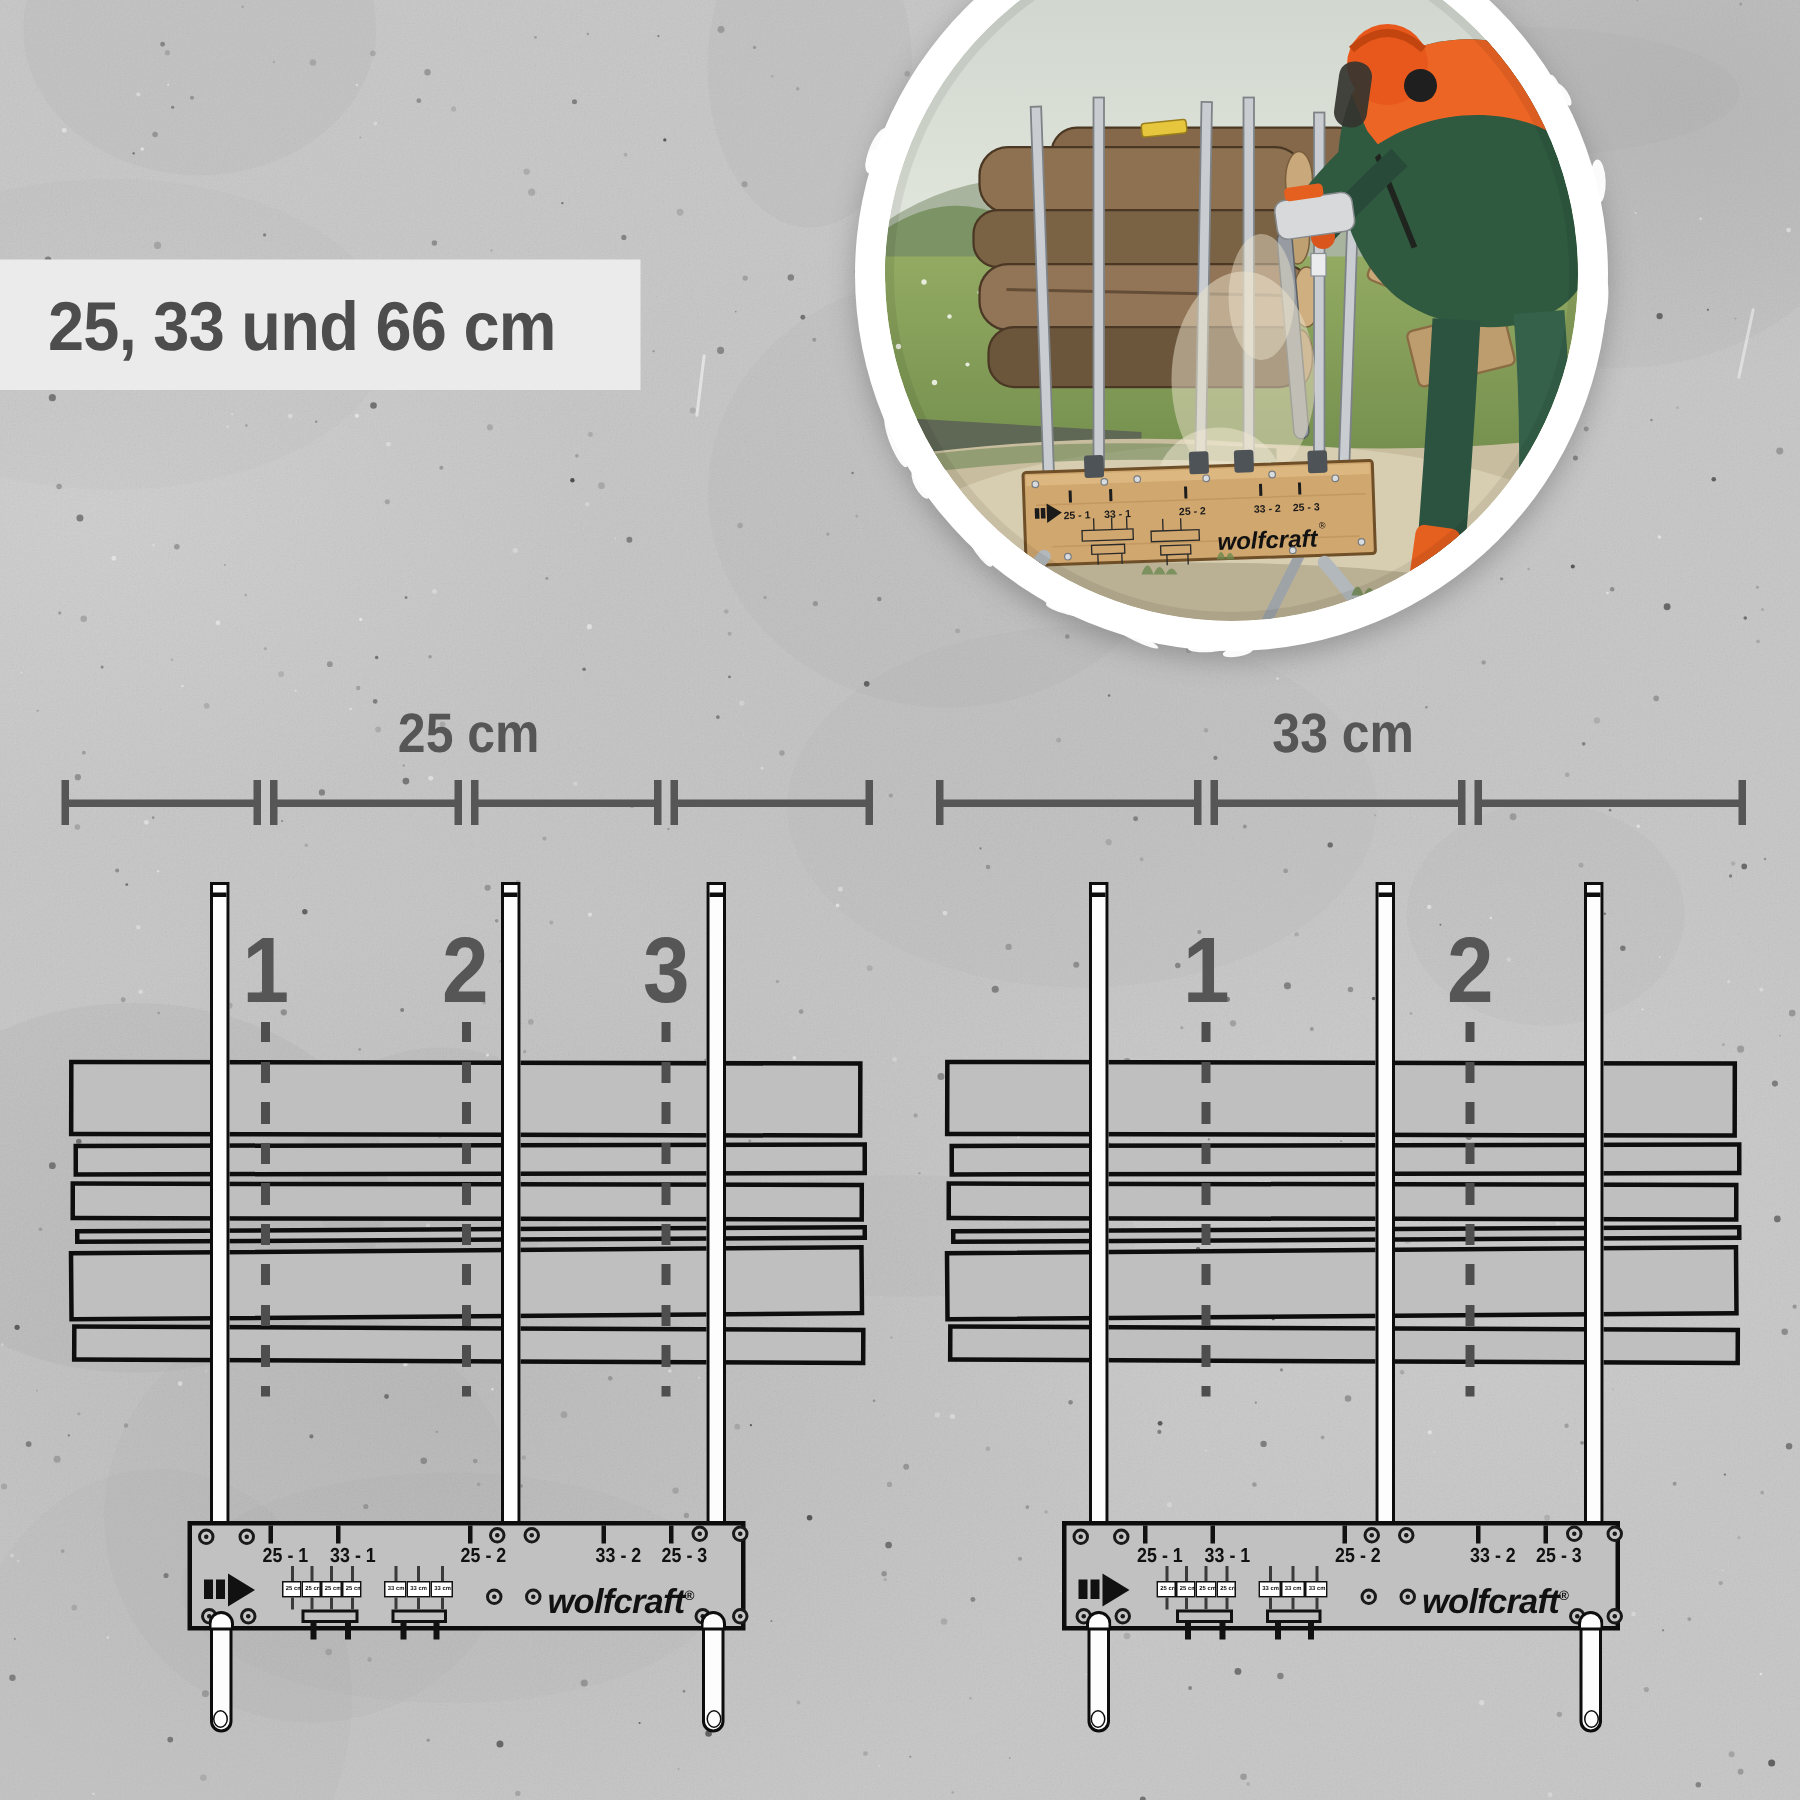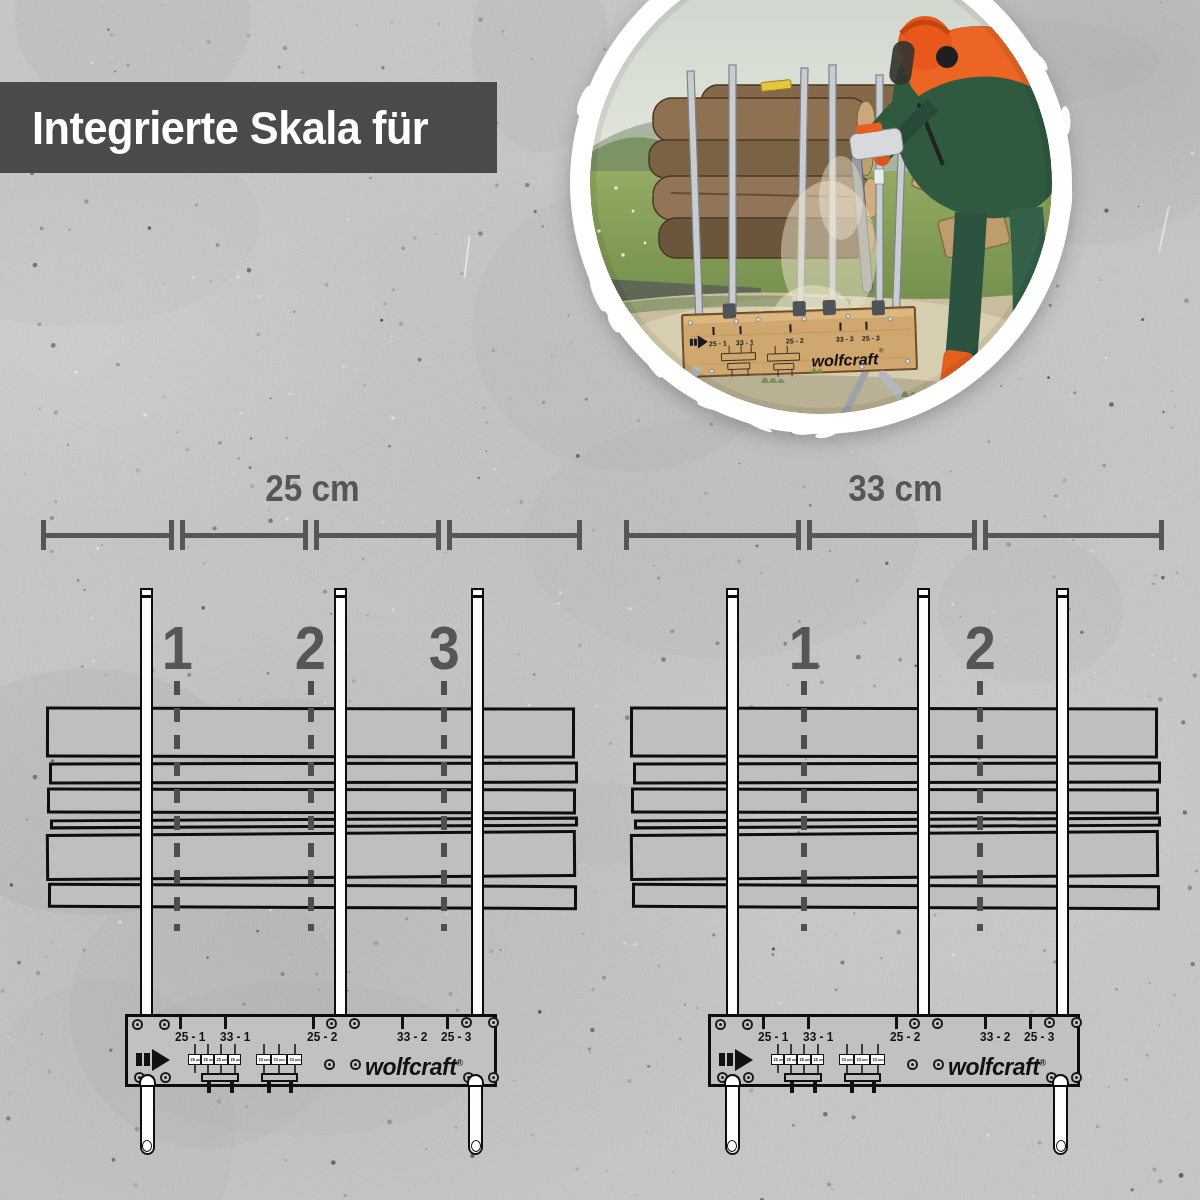--- a/index.html
+++ b/index.html
@@ -647,22 +647,22 @@
       <circle cx="102.3" cy="363.5" r="0.98" fill="#f1f1f1" opacity="0.33"></circle>
       <circle cx="630.0" cy="608.7" r="1.60" fill="#f1f1f1" opacity="0.54"></circle>
       <circle cx="392.9" cy="417.8" r="1.72" fill="#f1f1f1" opacity="0.62"></circle>
       <circle cx="953.2" cy="954.9" r="1.46" fill="#f1f1f1" opacity="0.57"></circle>
     </svg>
   <div class="scratch" style="left:466px;top:236px;width:2px;height:42px;transform:rotate(7deg);background:rgba(255,255,255,.5);"></div>
   <div class="scratch" style="left:1163px;top:205px;width:2px;height:48px;transform:rotate(12deg);background:rgba(255,255,255,.45);"></div>
   <div class="scratch" style="left:318px;top:718px;width:1.5px;height:58px;transform:rotate(68deg);background:rgba(85,85,85,.3);"></div>
   <div class="scratch" style="left:952px;top:282px;width:1.5px;height:38px;transform:rotate(25deg);background:rgba(90,90,90,.28);"></div>
 
-  <div class="badge" id="badge-dark">
-    <span class="badge-text">Integrierte Skala für</span>
+  <div class="badge" id="badge-light">
+    <span class="badge-text">25, 33 und 66 cm</span>
   </div>
 
   <div id="photo-ring">
       <div class="ring-blob" style="left: 479px; top: 264.9px; width: 37.5px; height: 8.5px; transform: rotate(94.8deg); opacity: 0.95;"></div>
       <div class="ring-blob" style="left: 33.3px; top: 386.8px; width: 21.3px; height: 7.8px; transform: rotate(242deg); opacity: 0.95;"></div>
       <div class="ring-blob" style="left: 222.4px; top: 494.8px; width: 32.8px; height: 7.6px; transform: rotate(174.9deg); opacity: 0.95;"></div>
       <div class="ring-blob" style="left: 69.2px; top: 431.3px; width: 27.8px; height: 6.5px; transform: rotate(234.9deg); opacity: 0.95;"></div>
       <div class="ring-blob" style="left: 244.8px; top: 500.4px; width: 20.2px; height: 5.7px; transform: rotate(170.1deg); opacity: 0.95;"></div>
       <div class="ring-blob" style="left: 170.9px; top: 490.4px; width: 32.8px; height: 5.4px; transform: rotate(205.5deg); opacity: 0.95;"></div>
       <div class="ring-blob" style="left: -1.1px; top: 163.1px; width: 31px; height: 9.8px; transform: rotate(292.6deg); opacity: 0.95;"></div>

